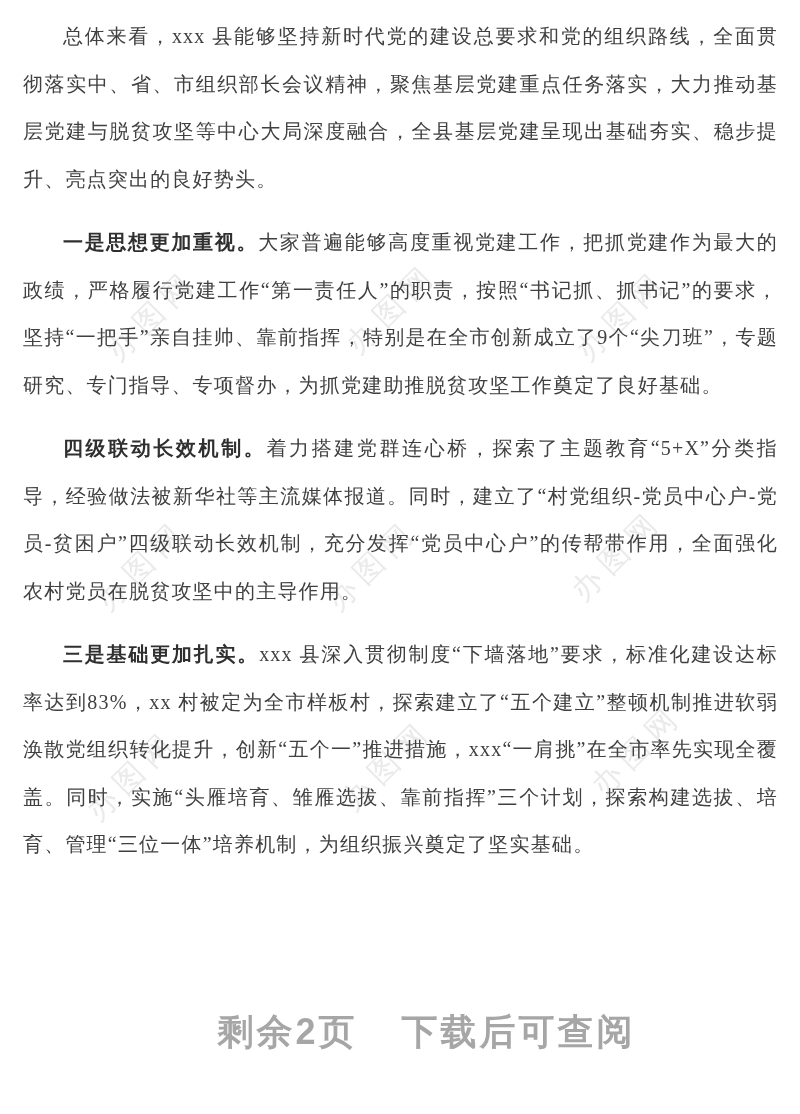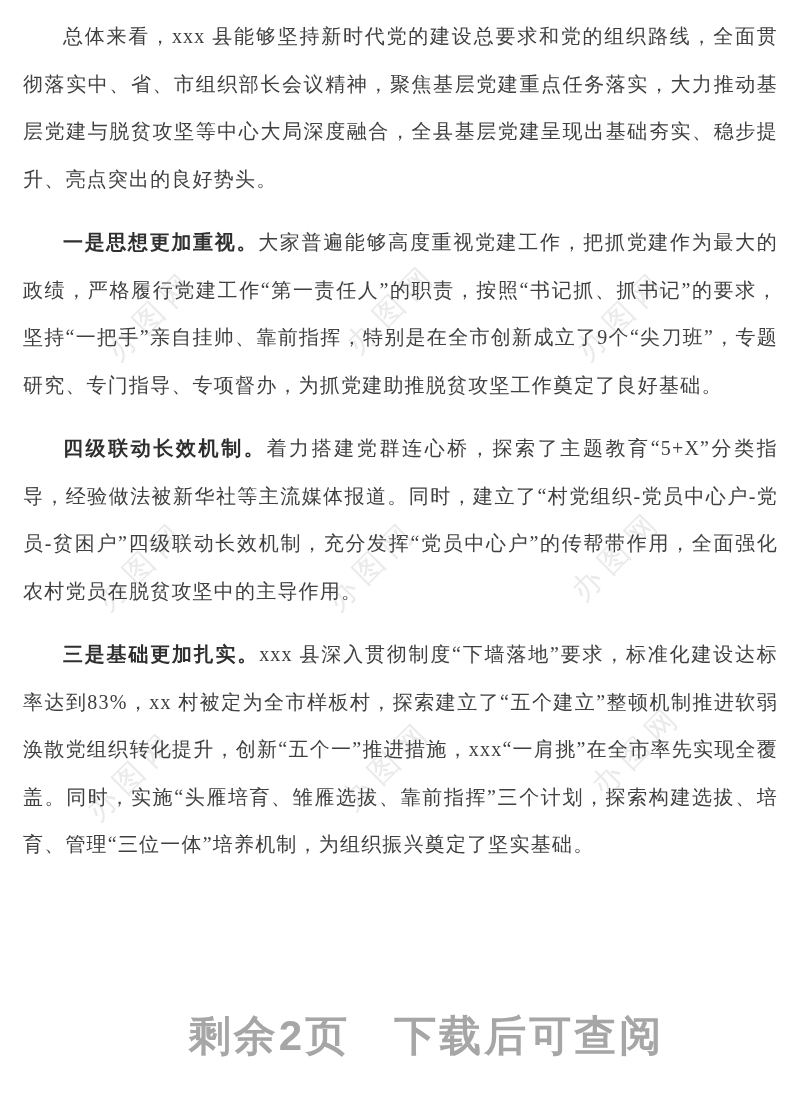--- a/index.html
+++ b/index.html
@@ -47,21 +47,21 @@
     position: absolute;
     top: 1008px;
     left: 0;
     width: 100%;
     box-sizing: border-box;
     padding-left: 53px;
     text-align: center;
     z-index: 3;
     font-family: "Liberation Sans", sans-serif;
     font-weight: bold;
-    font-size: 42px;
+    font-size: 36px;
     letter-spacing: 3px;
     color: #a6a6a6;
   }
   .banner .hint { margin-left: 44px; }
 </style>
 </head>
 <body>
 
 <div class="page">
 

